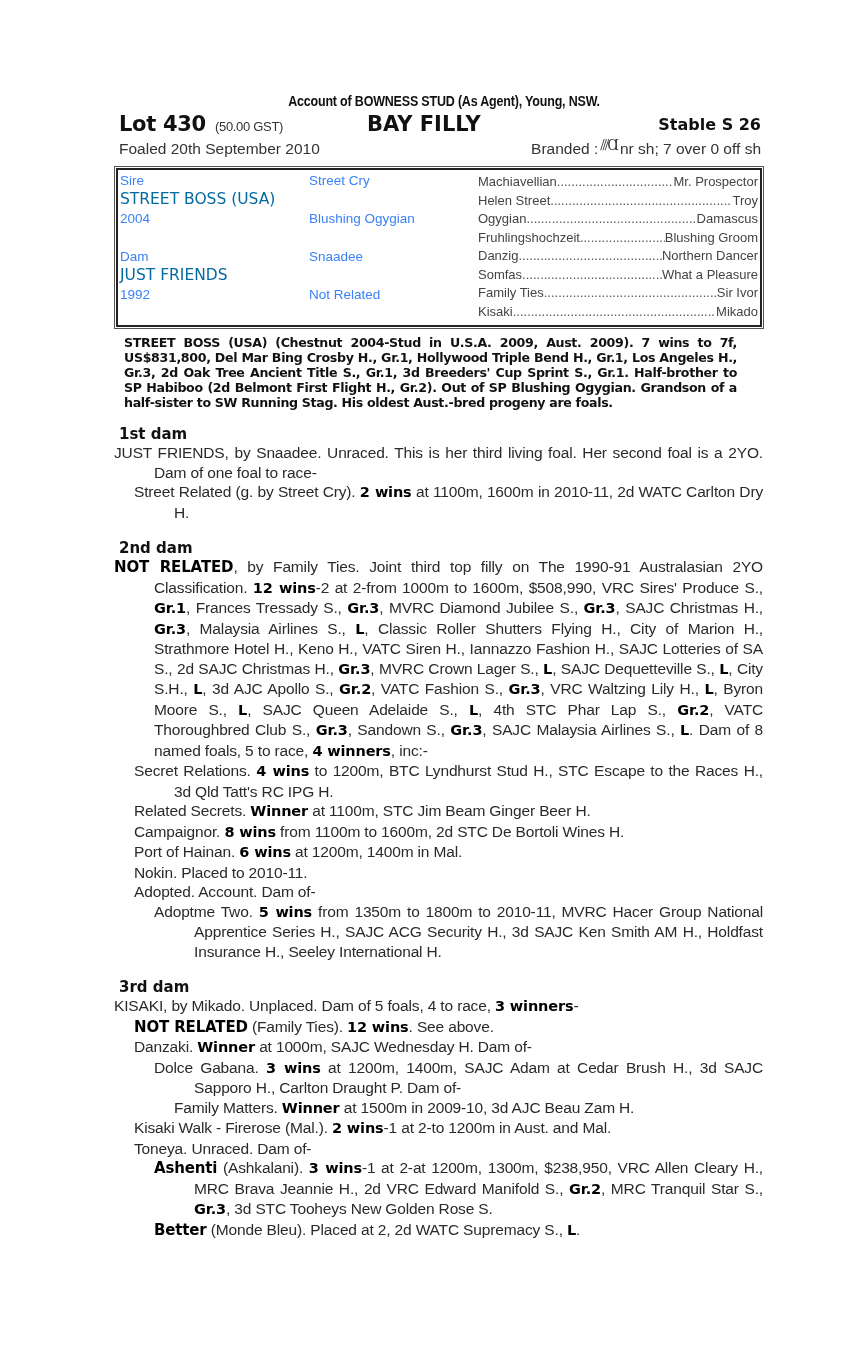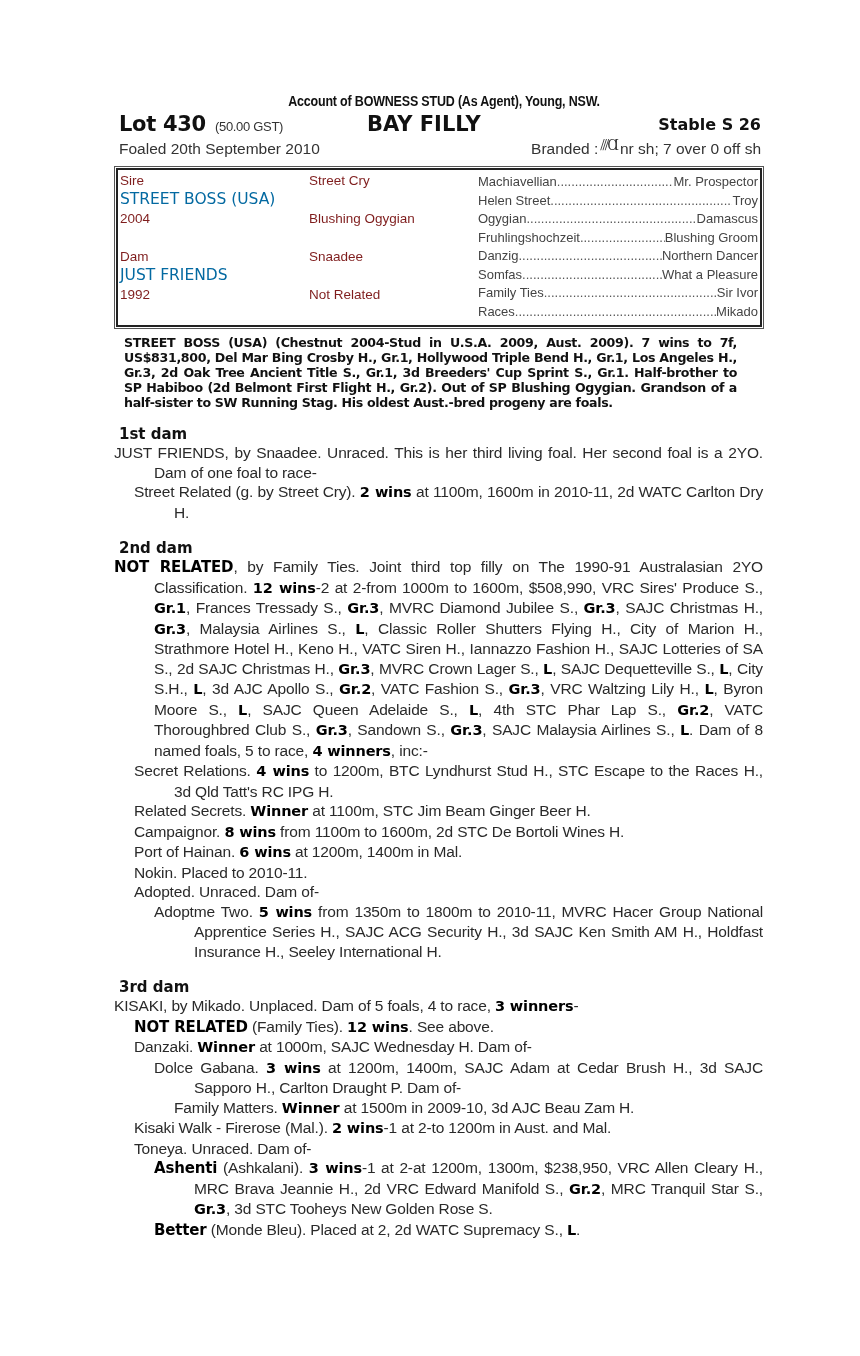--- a/index.html
+++ b/index.html
@@ -10,21 +10,21 @@
   .lot { position:absolute; left:2px; top:0; font-family:"DejaVu Sans", sans-serif; font-weight:bold; font-size:21px; line-height:24px; letter-spacing:-0.3px; }
   .gst { font-family:Liberation Sans, sans-serif; font-weight:normal; font-size:13px; color:#333; margin-left:2px; }
   .horse { position:absolute; left:250px; top:0; font-family:"DejaVu Sans", sans-serif; font-weight:bold; font-size:21px; line-height:24px; }
   .stable { position:absolute; right:2px; top:2px; font-family:"DejaVu Sans", sans-serif; font-weight:bold; font-size:16px; line-height:22px; }
   .foalrow { position:relative; height:22px; margin-top:2px; font-size:15.5px; color:#333; }
   .foaled { position:absolute; left:2px; top:0; line-height:22px; }
   .brand { position:absolute; right:2px; top:0; line-height:22px; }
   .brand-mark { font-family:"DejaVu Serif", serif; font-size:15px; letter-spacing:-2px; margin:0 3px 0 2px; position:relative; top:-4px; }
 
   .ped { position:relative; margin-top:8px; margin-left:-1px; width:646px; height:159px; border:2px solid #222; outline:1px solid #555; outline-offset:1px; box-sizing:border-box; }
-  .ped .cell { position:absolute; font-size:13.5px; color:#7f1d1d; line-height:16px; white-space:nowrap; }
+  .ped .cell { position:absolute; font-size:13.5px; color:#3b82f6; line-height:16px; white-space:nowrap; }
   .ped .name { position:absolute; font-family:"DejaVu Sans", sans-serif; font-weight:normal; font-size:15.5px; color:#0369a1; line-height:18px; white-space:nowrap; }
   .anc { position:absolute; left:360px; width:280px; font-size:13px; color:#444; line-height:18.5px; }
   .anc .row { display:flex; height:18.5px; }
   .anc .l { white-space:nowrap; }
   .anc .dots { flex:1; overflow:hidden; white-space:nowrap; color:#555; }
   .anc .dots::after { content:"................................................................................................"; letter-spacing:0px; }
   .anc .r { white-space:nowrap; }
 
   .sireblurb { margin:8px 0 0 7px; font-family:"DejaVu Sans", sans-serif; font-weight:bold; font-size:13px; line-height:15px; letter-spacing:-0.35px; text-align:justify; text-align-last:left; width:632px; transform:scaleX(0.97); transform-origin:left; }
 
@@ -99,21 +99,21 @@
           <span class="l">Somfas</span>
           <span class="dots"></span>
           <span class="r">What a Pleasure</span>
         </div>
       <div class="row">
           <span class="l">Family Ties</span>
           <span class="dots"></span>
           <span class="r">Sir Ivor</span>
         </div>
       <div class="row">
-          <span class="l">Races</span>
+          <span class="l">Kisaki</span>
           <span class="dots"></span>
           <span class="r">Mikado</span>
         </div>
     </div>
   </div>
 
   <div class="sireblurb">STREET BOSS (USA) (Chestnut 2004-Stud in U.S.A. 2009, Aust. 2009). 7 wins to 7f, US$831,800, Del Mar Bing Crosby H., Gr.1, Hollywood Triple Bend H., Gr.1, Los Angeles H., Gr.3, 2d Oak Tree Ancient Title S., Gr.1, 3d Breeders' Cup Sprint S., Gr.1. Half-brother to SP Habiboo (2d Belmont First Flight H., Gr.2). Out of SP Blushing Ogygian. Grandson of a half-sister to SW Running Stag. His oldest Aust.-bred progeny are foals.</div>
 
   <div class="section" style="margin-top:16px;">
     <div class="sec-title">1st dam</div>
@@ -123,21 +123,21 @@
 
   <div class="section" style="margin-top:18px;">
     <div class="sec-title">2nd dam</div>
     <div class="p lvl0"><b style="font-size:15px;">NOT RELATED</b><span>, by Family Ties. Joint third top filly on The 1990-91 Australasian 2YO Classification. </span><b>12 wins</b><span>-2 at 2-from 1000m to 1600m, $508,990, VRC Sires' Produce S., </span><b>Gr.1</b><span>, Frances Tressady S., </span><b>Gr.3</b><span>, MVRC Diamond Jubilee S., </span><b>Gr.3</b><span>, SAJC Christmas H., </span><b>Gr.3</b><span>, Malaysia Airlines S., </span><b>L</b><span>, Classic Roller Shutters Flying H., City of Marion H., Strathmore Hotel H., Keno H., VATC Siren H., Iannazzo Fashion H., SAJC Lotteries of SA S., 2d SAJC Christmas H., </span><b>Gr.3</b><span>, MVRC Crown Lager S., </span><b>L</b><span>, SAJC Dequetteville S., </span><b>L</b><span>, City S.H., </span><b>L</b><span>, 3d AJC Apollo S., </span><b>Gr.2</b><span>, VATC Fashion S., </span><b>Gr.3</b><span>, VRC Waltzing Lily H., </span><b>L</b><span>, Byron Moore S., </span><b>L</b><span>, SAJC Queen Adelaide S., </span><b>L</b><span>, 4th STC Phar Lap S., </span><b>Gr.2</b><span>, VATC Thoroughbred Club S., </span><b>Gr.3</b><span>, Sandown S., </span><b>Gr.3</b><span>, SAJC Malaysia Airlines S., </span><b>L</b><span>. Dam of 8 named foals, 5 to race, </span><b>4 winners</b><span>, inc:-</span></div>
 
     <div class="p lvl1"><span>Secret Relations. </span><b>4 wins</b><span> to 1200m, BTC Lyndhurst Stud H., STC Escape to the Races H., 3d Qld Tatt's RC IPG H.</span></div>
     <div class="p lvl1"><span>Related Secrets. </span><b>Winner</b><span> at 1100m, STC Jim Beam Ginger Beer H.</span></div>
     <div class="p lvl1"><span>Campaignor. </span><b>8 wins</b><span> from 1100m to 1600m, 2d STC De Bortoli Wines H.</span></div>
     <div class="p lvl1"><span>Port of Hainan. </span><b>6 wins</b><span> at 1200m, 1400m in Mal.</span></div>
     <div class="p lvl1"><span>Nokin. Placed to 2010-11.</span></div>
-    <div class="p lvl1"><span>Adopted. Unraced. Dam of-</span></div>
+    <div class="p lvl1"><span>Adopted. Account. Dam of-</span></div>
     <div class="p lvl2"><span>Adoptme Two. </span><b>5 wins</b><span> from 1350m to 1800m to 2010-11, MVRC Hacer Group National Apprentice Series H., SAJC ACG Security H., 3d SAJC Ken Smith AM H., Holdfast Insurance H., Seeley International H.</span></div>
   </div>
 
   <div class="section" style="margin-top:18px;">
     <div class="sec-title">3rd dam</div>
     <div class="p lvl0"><span>KISAKI, by Mikado. Unplaced. Dam of 5 foals, 4 to race, </span><b>3 winners</b><span>-</span></div>
 
     <div class="p lvl1" style="padding-left:60px;"><b style="font-size:15px;">NOT RELATED</b><span> (Family Ties). </span><b>12 wins</b><span>. See above.</span></div>
     <div class="p lvl1"><span>Danzaki. </span><b>Winner</b><span> at 1000m, SAJC Wednesday H. Dam of-</span></div>
     <div class="p lvl2"><span>Dolce Gabana. </span><b>3 wins</b><span> at 1200m, 1400m, SAJC Adam at Cedar Brush H., 3d SAJC Sapporo H., Carlton Draught P. Dam of-</span></div>

